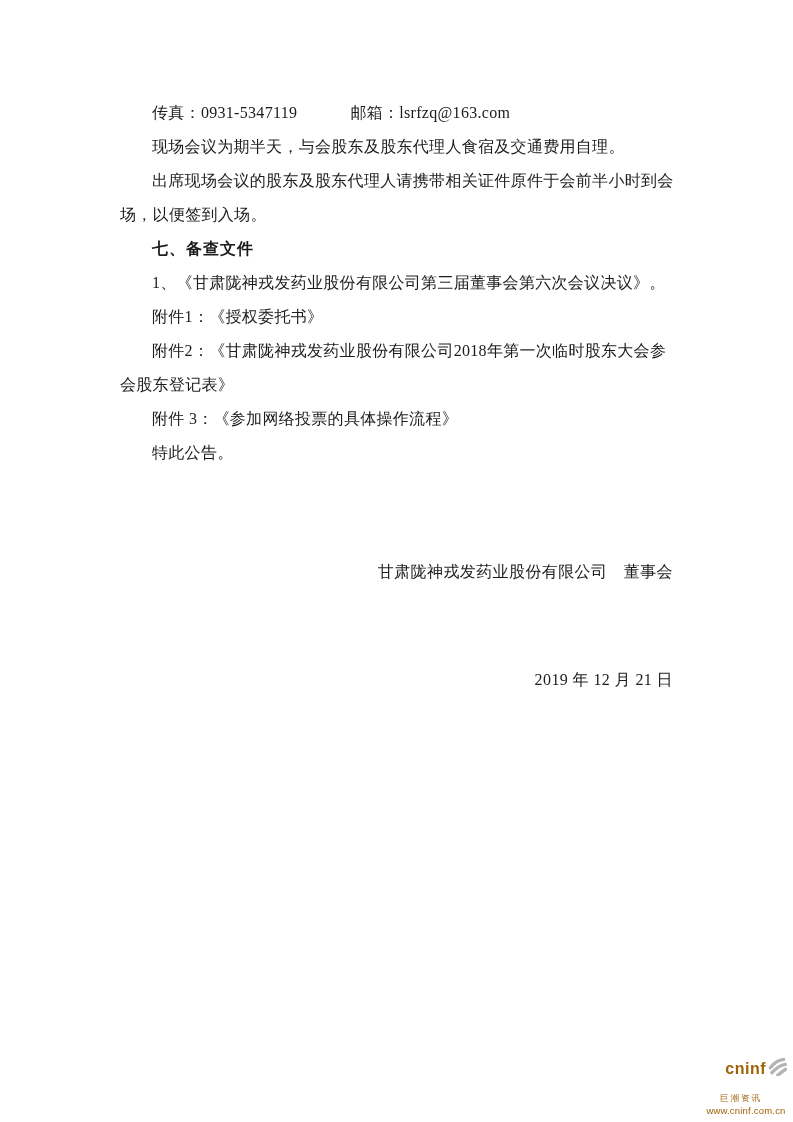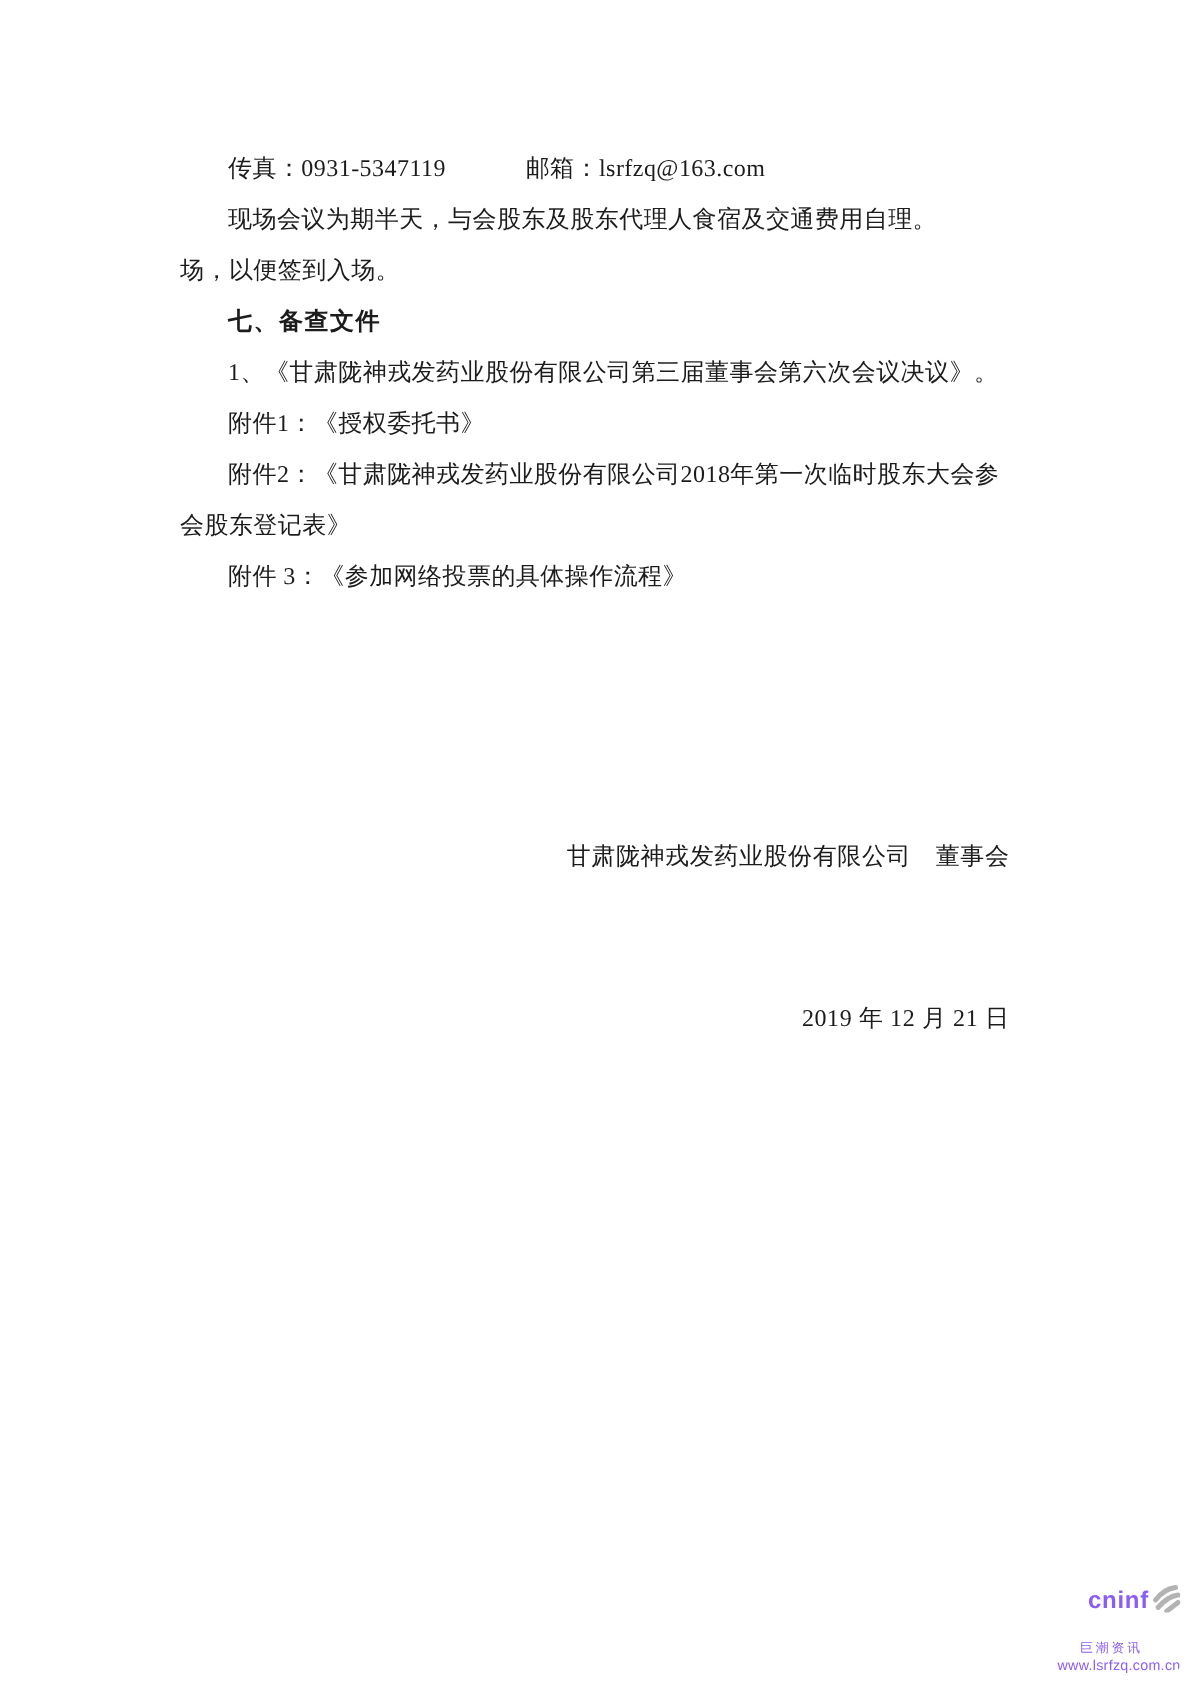--- a/index.html
+++ b/index.html
@@ -41,21 +41,21 @@
     line-height: 36px;
     letter-spacing: 0.4px;
     white-space: pre;
   }
   .watermark {
     position: absolute;
     right: 4px;
     bottom: 6px;
     width: 86px;
     text-align: center;
-    color: #8b5cf6;
+    color: #a16207;
     font-family: "Liberation Sans", "DejaVu Sans", sans-serif;
     line-height: 1.1;
     user-select: none;
   }
   .brand-row {
     display: flex;
     align-items: center;
     justify-content: flex-end;
     padding-right: 2px;
   }
@@ -82,27 +82,29 @@
   }
 </style>
 </head>
 <body>
 
 <div class="page">
 
   <div class="body-text">
     <div class="ln ind">传真：0931-5347119　　　 邮箱：lsrfzq@163.com</div>
     <div class="ln ind">现场会议为期半天，与会股东及股东代理人食宿及交通费用自理。</div>
+    <div class="ln ind">出席现场会议的股东及股东代理人请携带相关证件原件于会前半小时到会</div>
     <div class="ln">场，以便签到入场。</div>
     <div class="ln ind bold">七、备查文件</div>
     <div class="ln ind">1、《甘肃陇神戎发药业股份有限公司第三届董事会第六次会议决议》。</div>
     <div class="ln ind">附件1：《授权委托书》</div>
     <div class="ln ind">附件2：《甘肃陇神戎发药业股份有限公司2018年第一次临时股东大会参</div>
     <div class="ln">会股东登记表》</div>
     <div class="ln ind">附件 3：《参加网络投票的具体操作流程》</div>
+    <div class="ln ind">特此公告。</div>
   </div>
 
   <div class="signature">
     <div>甘肃陇神戎发药业股份有限公司　董事会</div>
     <div>2019 年 12 月 21 日</div>
   </div>
 
   <div class="watermark">
     <div class="brand-row">
       <span class="brand-text">cninf</span>
@@ -110,16 +112,16 @@
         <svg width="20" height="20" viewBox="0 0 24 24">
           <g stroke="#b3b3b3" stroke-width="4" stroke-linecap="round" fill="none">
             <path d="M4 14 Q11 5 20 4"></path>
             <path d="M6 20 Q14 11 22 10"></path>
             <path d="M13 23 Q18 19 22 16"></path>
           </g>
         </svg>
       </span>
     </div>
     <div class="brand-cn">巨潮资讯</div>
-    <div class="url">www.lsrfzq.com.cn</div>
+    <div class="url">www.cninf.com.cn</div>
   </div>
 
 </div>
 
 </body></html>

